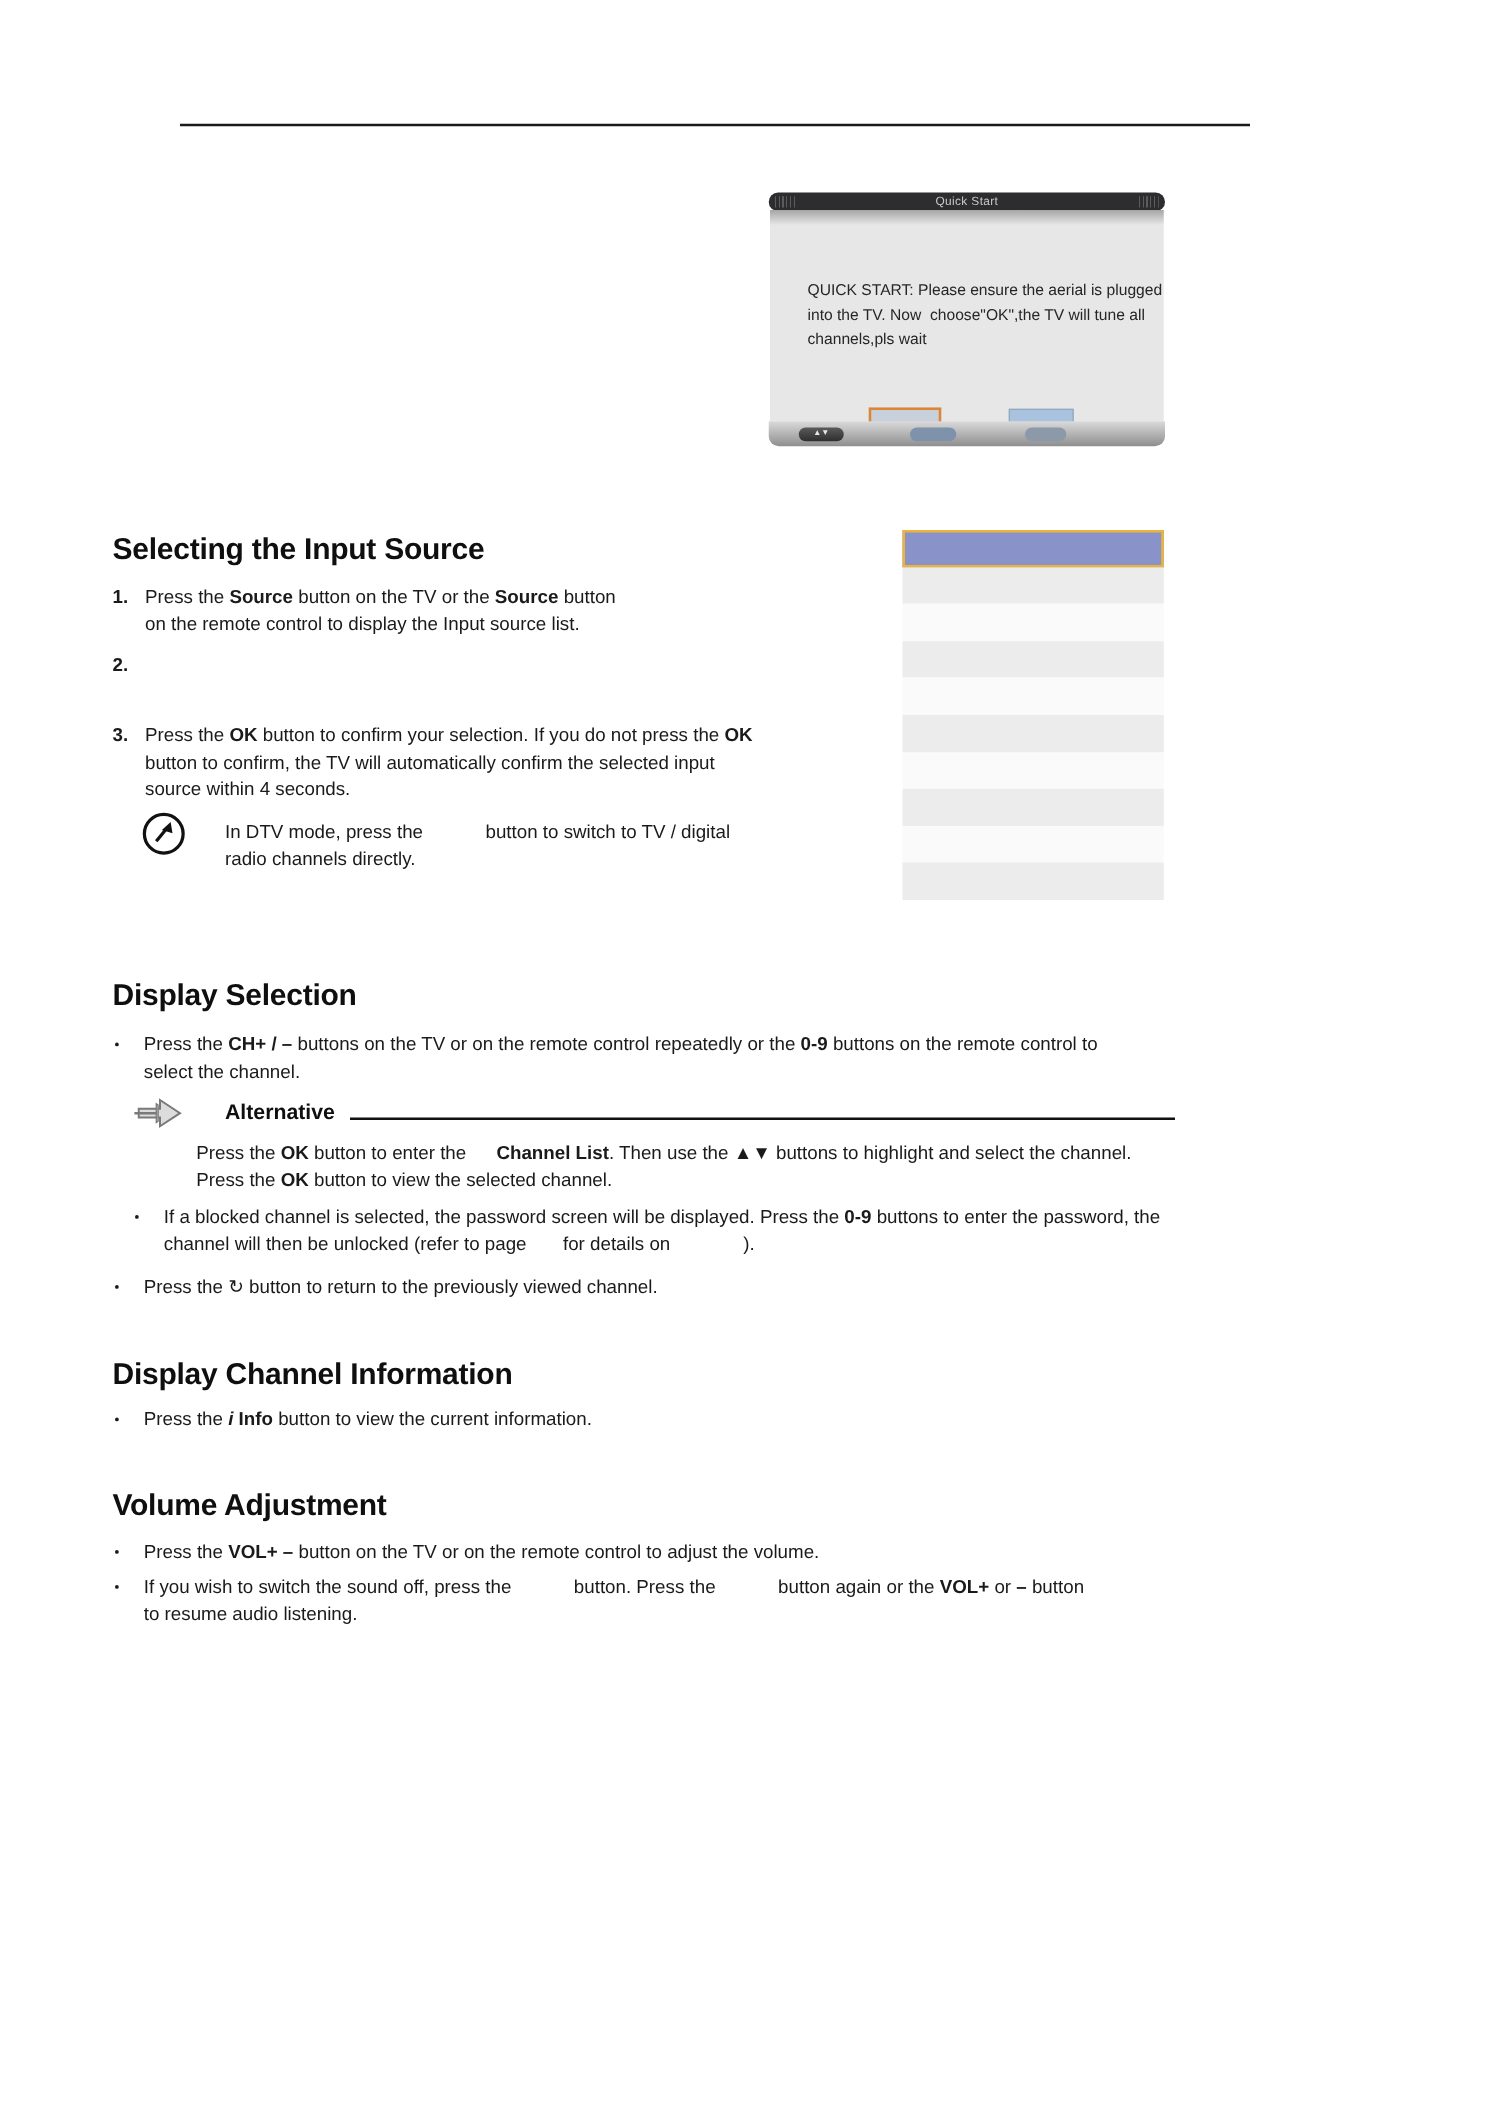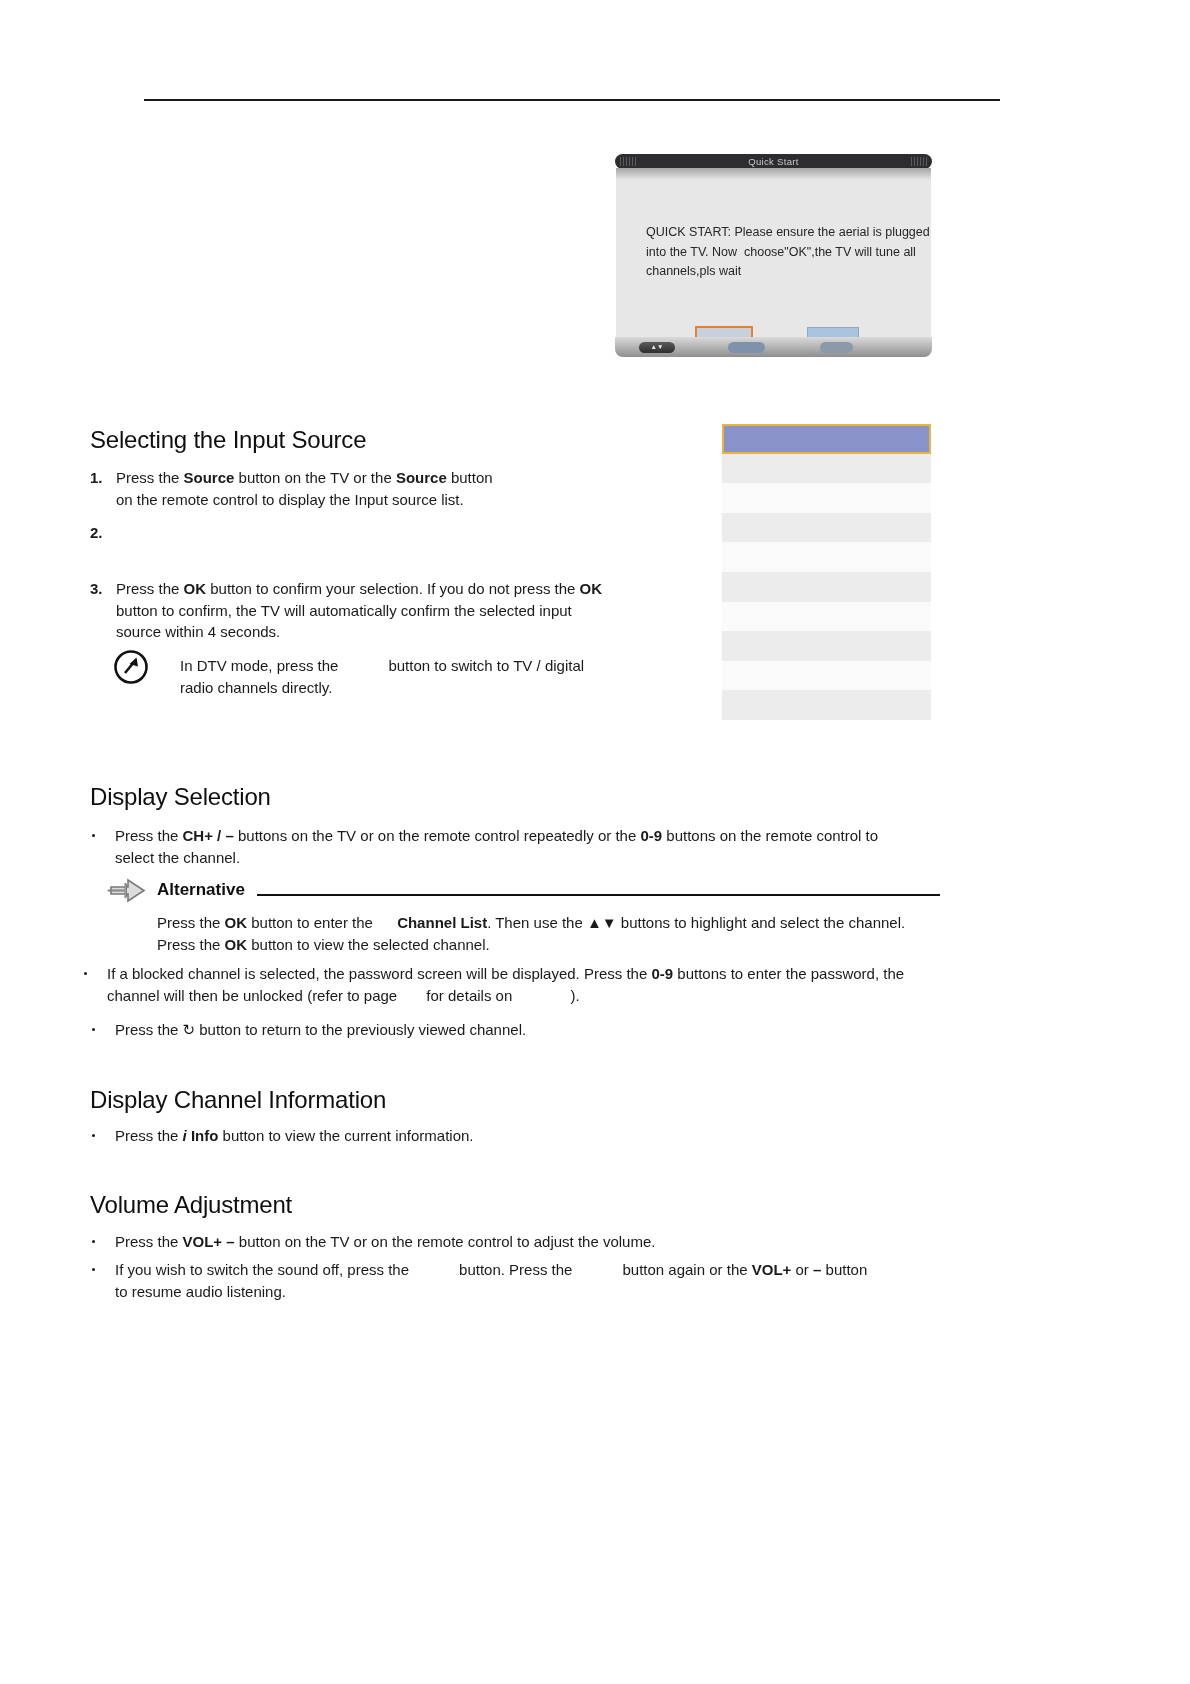--- a/index.html
+++ b/index.html
@@ -38,30 +38,30 @@
 
   
   .source-list { left:722px; top:424px; width:209px; }
   .source-row { height:29.6px; }
   .source-row:nth-child(even) { background:var(--row-alt-bg,#ececec); }
   .source-row:nth-child(odd)  { background:#fafafa; }
   .source-row.selected { background:var(--selection-bg,#8a93c9);
                          border:2px solid var(--selection-border,#ecb43a); }
 
   
-  h2 { font-size:24px; font-weight:normal; color:#0f0f0f; letter-spacing:-0.2px; }
+  h2 { font-size:24px; font-weight:bold; color:#0f0f0f; letter-spacing:-0.2px; }
   .rich { white-space:pre-wrap; font-size:15px; line-height:21.5px; color:#1a1a1a; }
   .numbered { display:flex; }
   .numbered .num { flex:0 0 26px; font-weight:bold; font-size:15px; line-height:21.5px; }
   .bullet { display:flex; }
   .bullet .dot { flex:0 0 25px; position:relative; }
   .bullet .dot::before { content:""; position:absolute; left:2px; top:9px; width:3px; height:3px;
                          border-radius:50%; background:#1a1a1a; }
   .alt-row { display:flex; align-items:flex-end; }
-  .alt-label { font-size:17px; font-weight:bold; color:#0f0f0f; }
+  .alt-label { font-size:17px; font-weight:bold; color:#0f0f0f;margin-left:23px; }
   .alt-rule { flex:1; border-bottom:2px solid #111; margin-left:12px; margin-bottom:4px; }
 </style>
 </head>
 <body>
 
 <div class="page">
 
   <div class="abs top-rule"></div>
 
   <div class="abs qs-dialog">
@@ -142,21 +142,21 @@
       <path d="M2 16 h17 v-7 l1.5 1 v13 l-1.5 1 v-7 h-17 z" fill="#bdbdbd" stroke="#7a7a7a" stroke-width="1"></path>
     </svg>
   </div>
   <div class="abs alt-row" style="left:157px; top:880px; width:783px;">
     <span class="alt-label">Alternative</span>
     <div class="alt-rule"></div>
   </div>
   <div class="abs rich" style="left:157px; top:912px; width:810px;"><span>Press the </span><span style="font-weight: bold;">OK</span><span> button to enter the </span><span style="font-weight: bold; margin-left: 20px;">Channel List</span><span>. Then use the ▲▼ buttons to highlight and select the channel.
 Press the </span><span style="font-weight: bold;">OK</span><span> button to view the selected channel.</span></div>
 
-  <div class="abs bullet" style="left:82px; top:963px; width:920px;">
+  <div class="abs bullet" style="left:106px; top:963px; width:920px;">
     <span class="dot"></span>
     <div class="rich"><span>If a blocked channel is selected, the password screen will be displayed. Press the </span><span style="font-weight: bold;">0-9</span><span> buttons to enter the password, the
 channel will then be unlocked (refer to page       for details on              ).</span></div>
   </div>
 
   <div class="abs bullet" style="left:90px; top:1019px; width:700px;">
     <span class="dot"></span>
     <div class="rich"><span>Press the </span><span>↻</span><span> button to return to the previously viewed channel.</span></div>
   </div>
 

